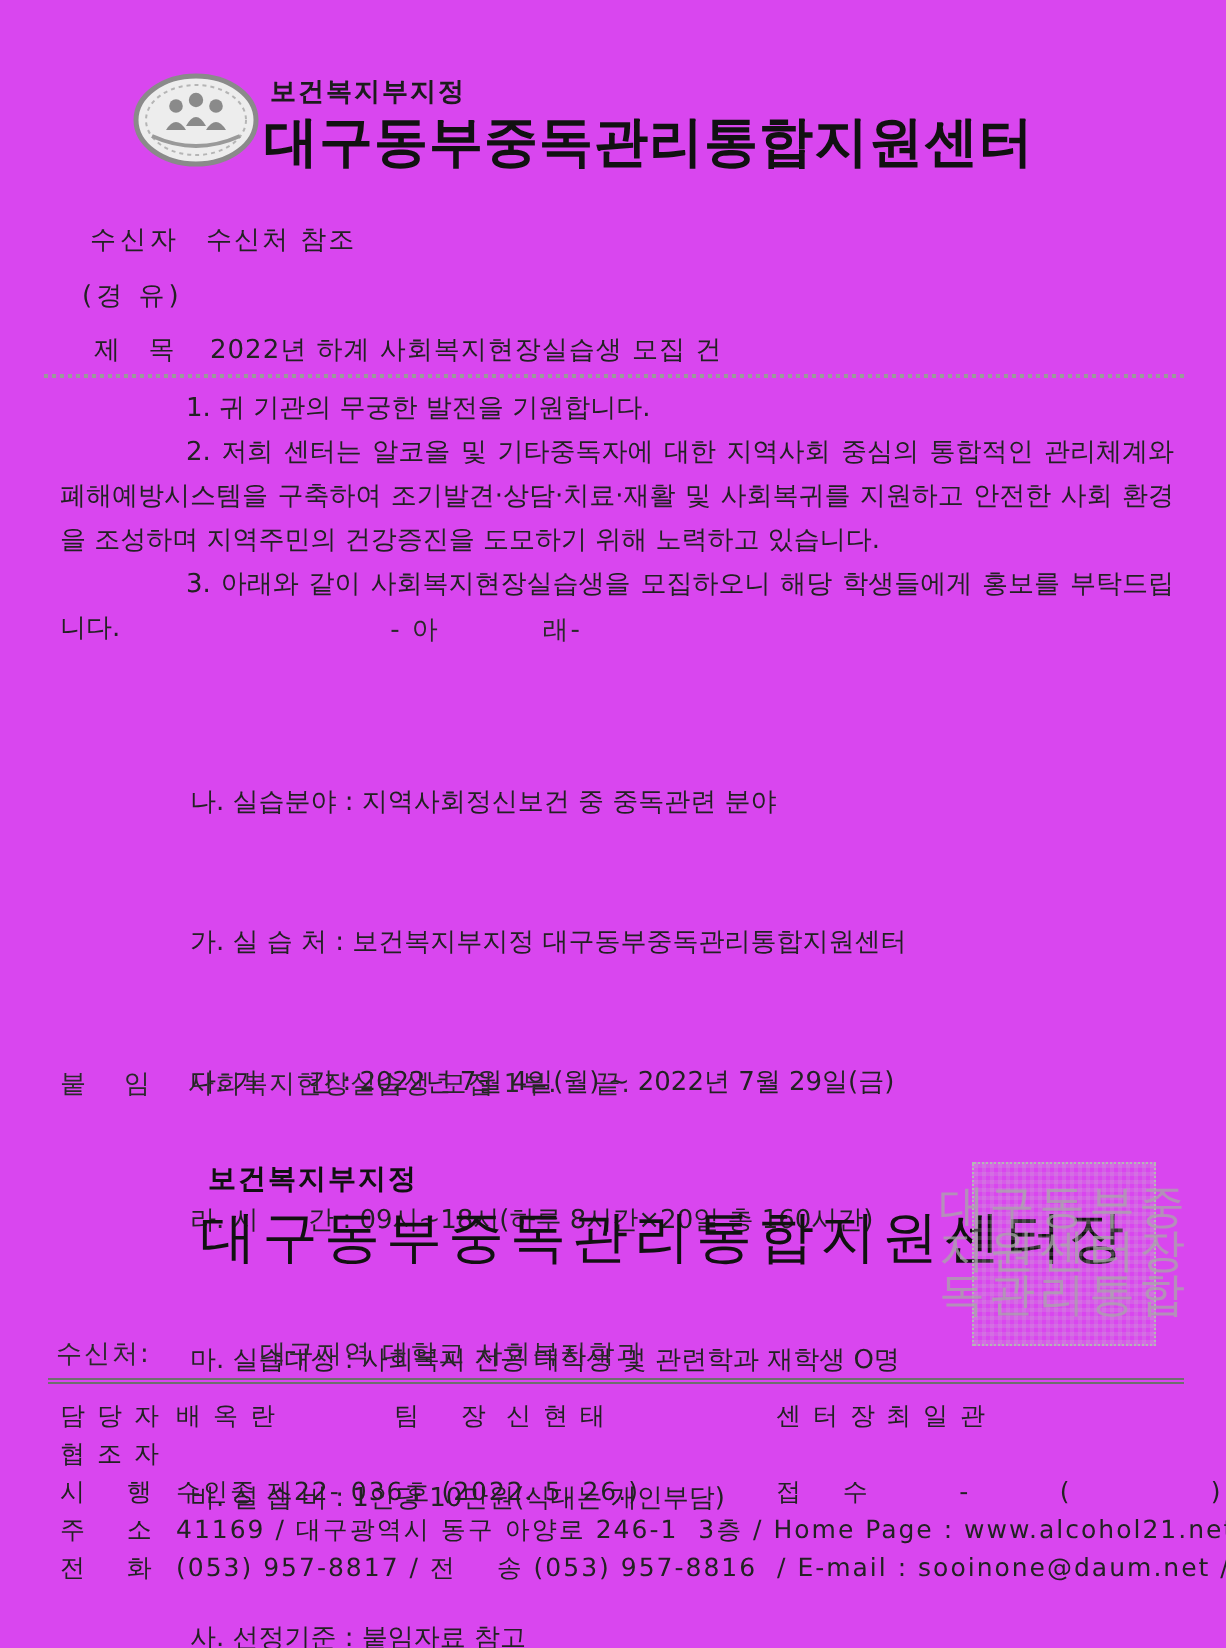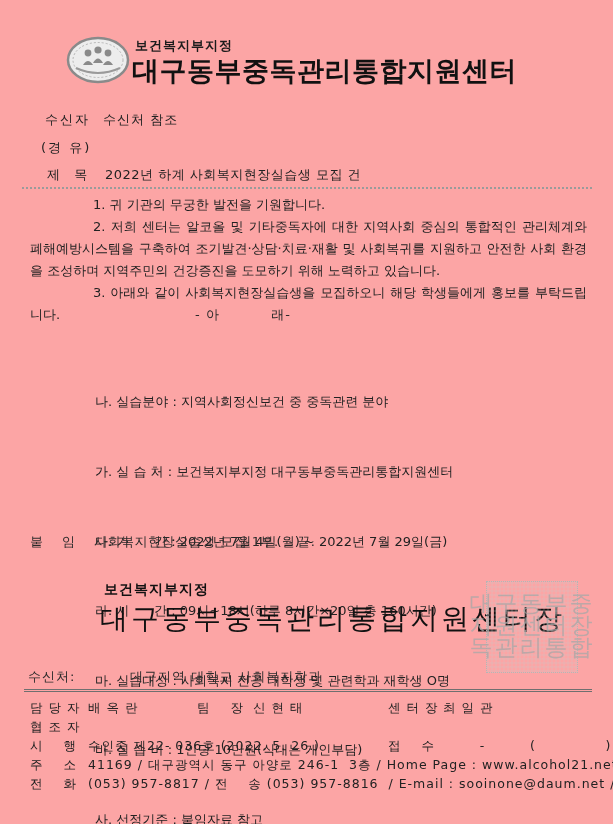--- a/index.html
+++ b/index.html
@@ -1,19 +1,19 @@
 <!DOCTYPE html>
 <html><head>
 <meta charset="utf-8">
 <style>
   html,body{margin:0;padding:0;background:#e9e9e9;}
   .page{
     position:relative;
     width:613px;height:824px;
-    background:#fca5a5;
+    background:#d946ef;
     font-family:"DejaVu Sans","Liberation Sans",sans-serif;
     color:#2a2a2a;
     overflow:hidden;
   }
   .abs{position:absolute;white-space:pre;}
   
   .logo{left:66px;top:35px;width:64px;height:50px;}
   .hdr-designation{left:135px;top:37px;font-size:13px;font-weight:bold;letter-spacing:1px;color:#1c1c1c;}
   .hdr-org{left:132px;top:53px;font-size:27px;font-weight:bold;letter-spacing:0.5px;color:#111;}
   

